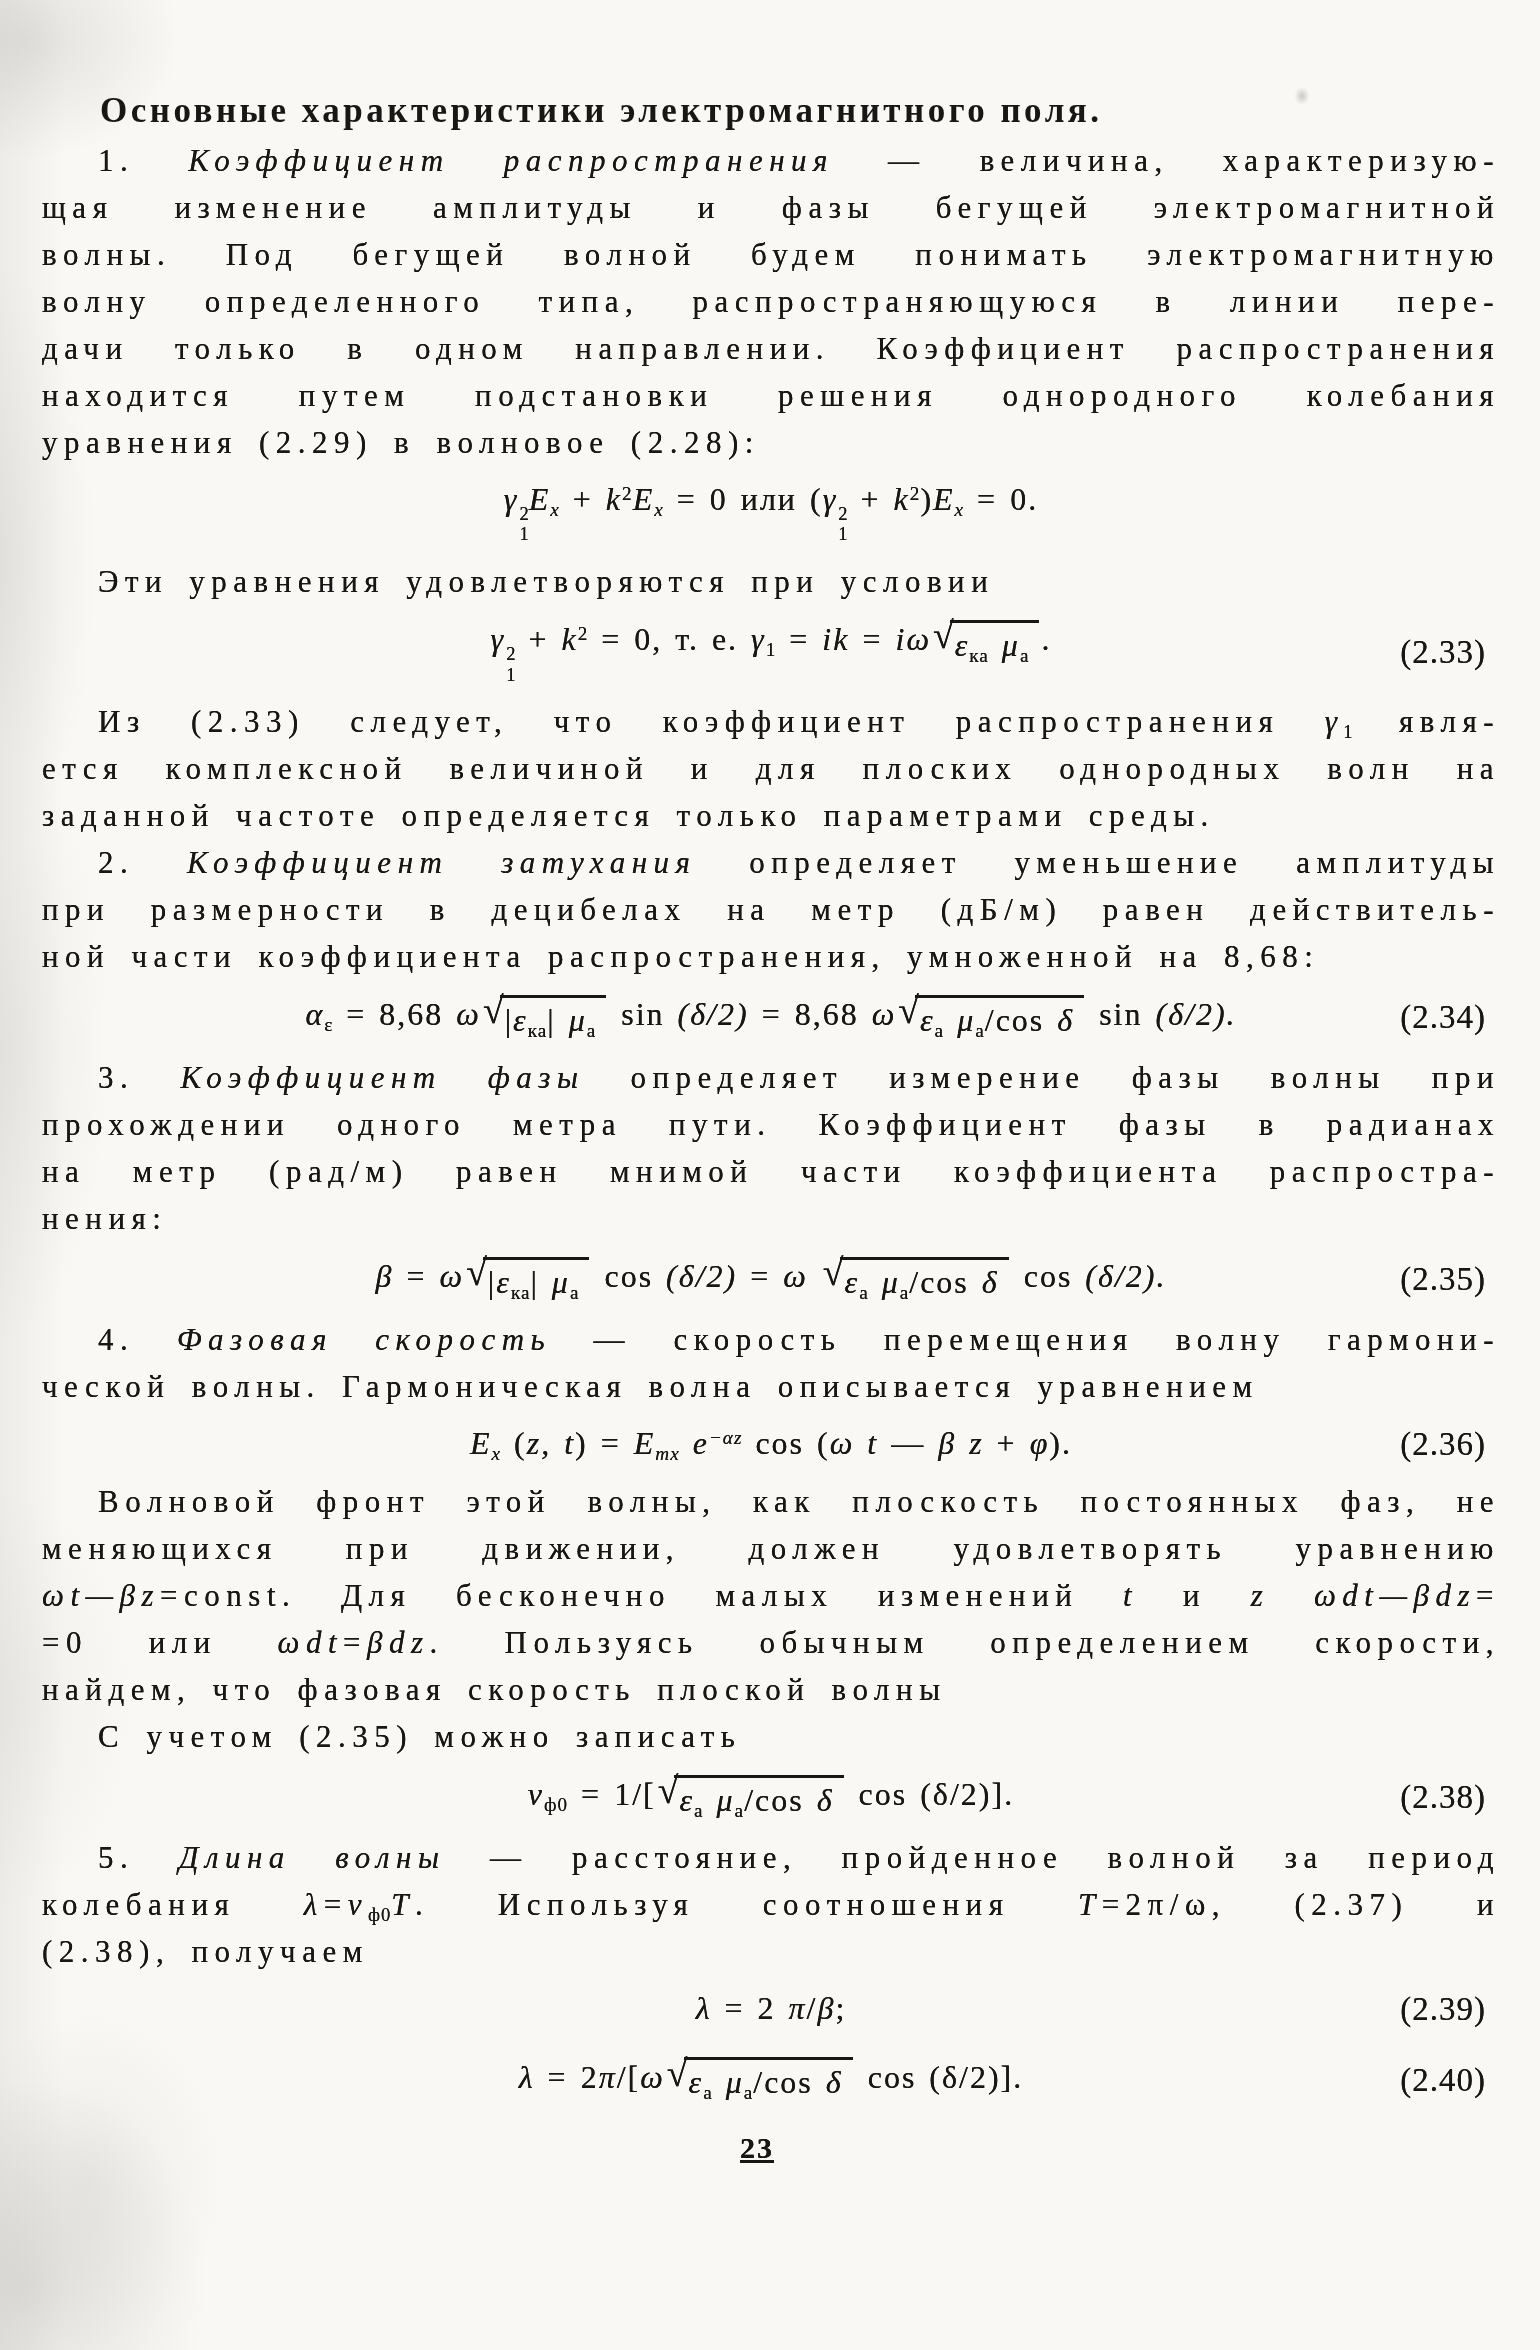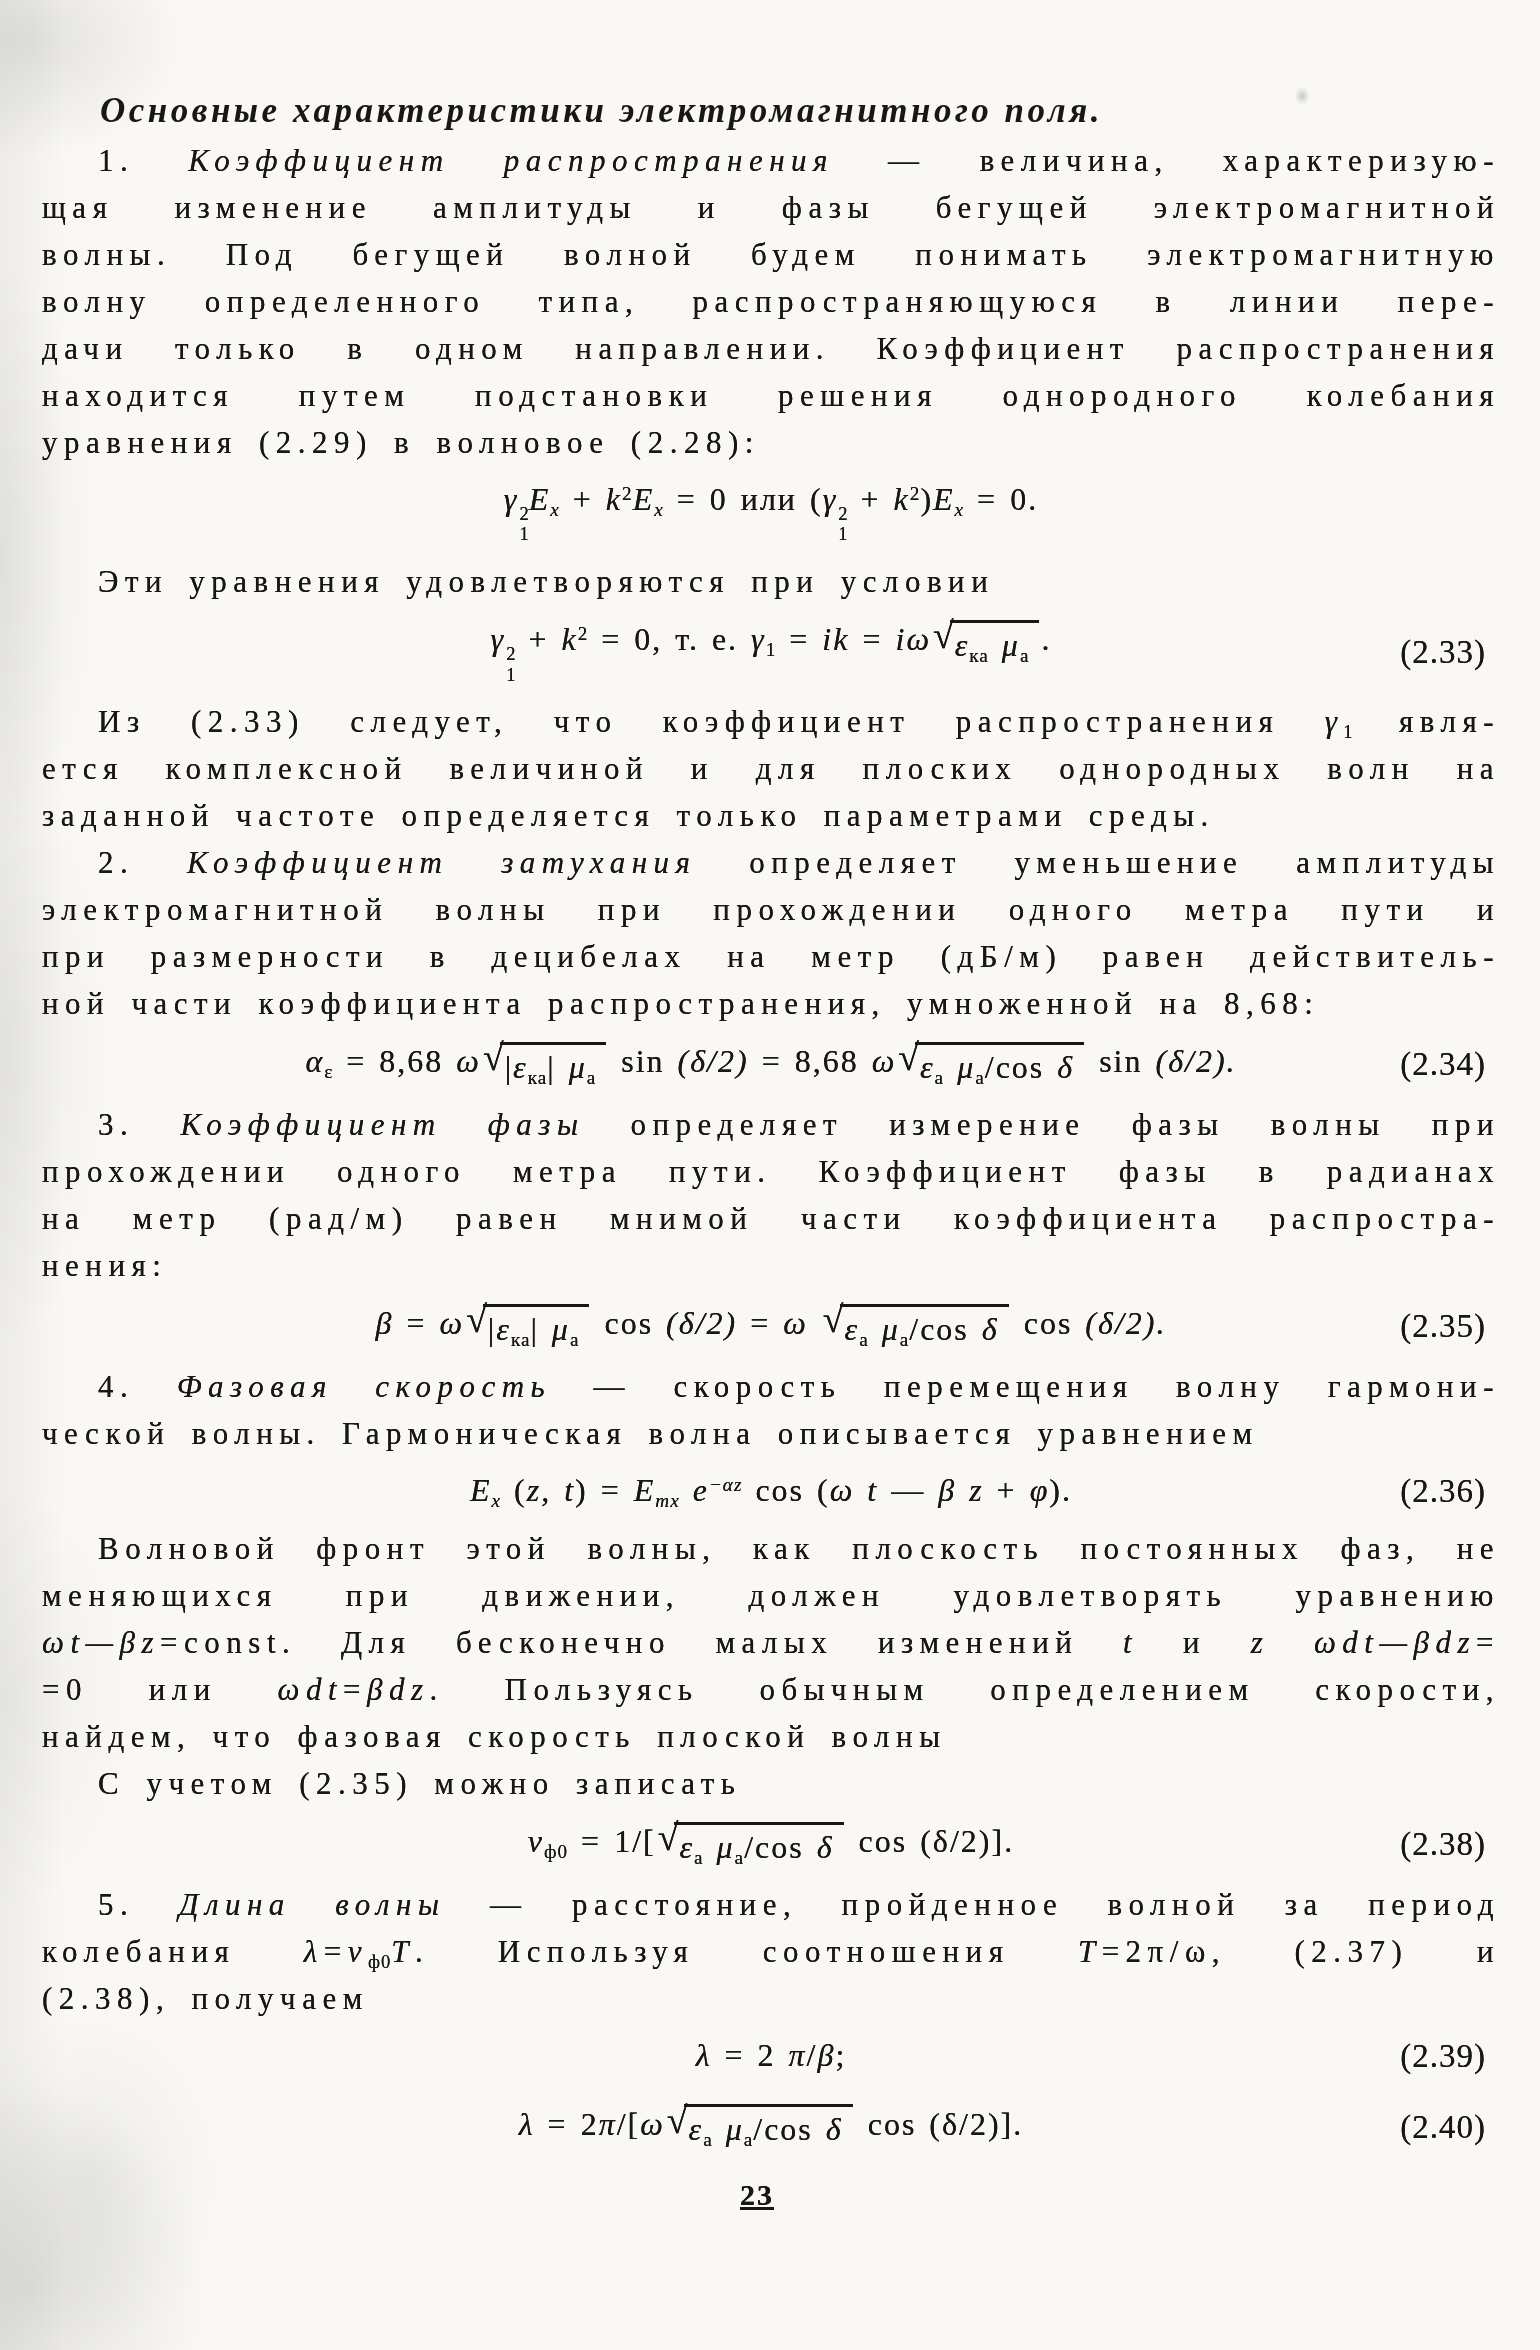--- a/index.html
+++ b/index.html
@@ -17,21 +17,21 @@
       radial-gradient(170px 300px at 14px 1700px,rgba(110,110,108,.07), transparent 70%),
       radial-gradient(260px 300px at 26px 2290px,rgba(100,100,96,.16),  transparent 70%),
       radial-gradient(190px 240px at 90px 2180px,rgba(110,110,108,.09), transparent 70%),
       radial-gradient(10px 12px at 1302px 96px,  rgba(60,60,60,.25),    transparent 75%),
       linear-gradient(to right, rgba(90,90,88,.08), rgba(0,0,0,0) 65px),
       #f9f8f4;
   }
   .content{position:absolute;left:42px;top:86px;width:1458px;}
   .heading{
     font-size:35px;font-weight:bold;line-height:49px;letter-spacing:3.5px;
-    margin:0 0 2px 58px;white-space:nowrap;font-style:italic;
+    margin:0 0 2px 58px;white-space:nowrap;
   }
   .para{margin:0;}
   .line{
     font-size:31px;line-height:47px;letter-spacing:6.5px;word-spacing:7px;
     text-align:justify;text-align-last:justify;
     text-shadow:0 0 .5px currentColor;
   }
   .line.first{text-indent:56px;}
   .line.last{text-align-last:left;}
   .eq{
@@ -104,21 +104,20 @@
               <span class="rad">√</span>
               <span class="bar"><span class="var">ε<sub>ка</sub></span><span class="var"> μ<sub>а</sub></span></span>
             </span><span class="up">.</span></span><span class="num">(2.33)</span></div>
         <div class="para">
           <div class="line first"><span class="up">Из (2.33) следует, что коэффициент распространения </span><span class="var">γ<sub>1</sub></span><span class="up"> явля-</span></div>
           <div class="line"><span class="up">ется комплексной величиной и для плоских однородных волн на</span></div>
           <div class="line last"><span class="up">заданной частоте определяется только параметрами среды.</span></div>
         </div>
         <div class="para">
           <div class="line first"><span class="up">2. </span><span class="var">Коэффициент затухания</span><span class="up"> определяет уменьшение амплитуды</span></div>
-          <div class="line"><span class="up">электромагнитной волны при прохождении одного метра пути и</span></div>
           <div class="line"><span class="up">при размерности в децибелах на метр (дБ/м) равен действитель-</span></div>
           <div class="line last"><span class="up">ной части коэффициента распространения, умноженной на 8,68:</span></div>
         </div>
         <div class="eq"><span class="ebody"><span class="var">α<sub>ε</sub></span><span class="up"> = 8,68 </span><span class="var">ω</span><span class="sqrt">
               <span class="rad">√</span>
               <span class="bar"><span class="up">|</span><span class="var">ε<sub>ка</sub></span><span class="up">| </span><span class="var">μ<sub>а</sub></span></span>
             </span><span class="up"> sin </span><span class="var">(δ/2)</span><span class="up"> = 8,68 </span><span class="var">ω</span><span class="sqrt">
               <span class="rad">√</span>
               <span class="bar"><span class="var">ε<sub>а</sub></span><span class="var"> μ<sub>а</sub></span><span class="up">/cos </span><span class="var">δ</span></span>
             </span><span class="up"> sin </span><span class="var">(δ/2).</span></span><span class="num">(2.34)</span></div>

